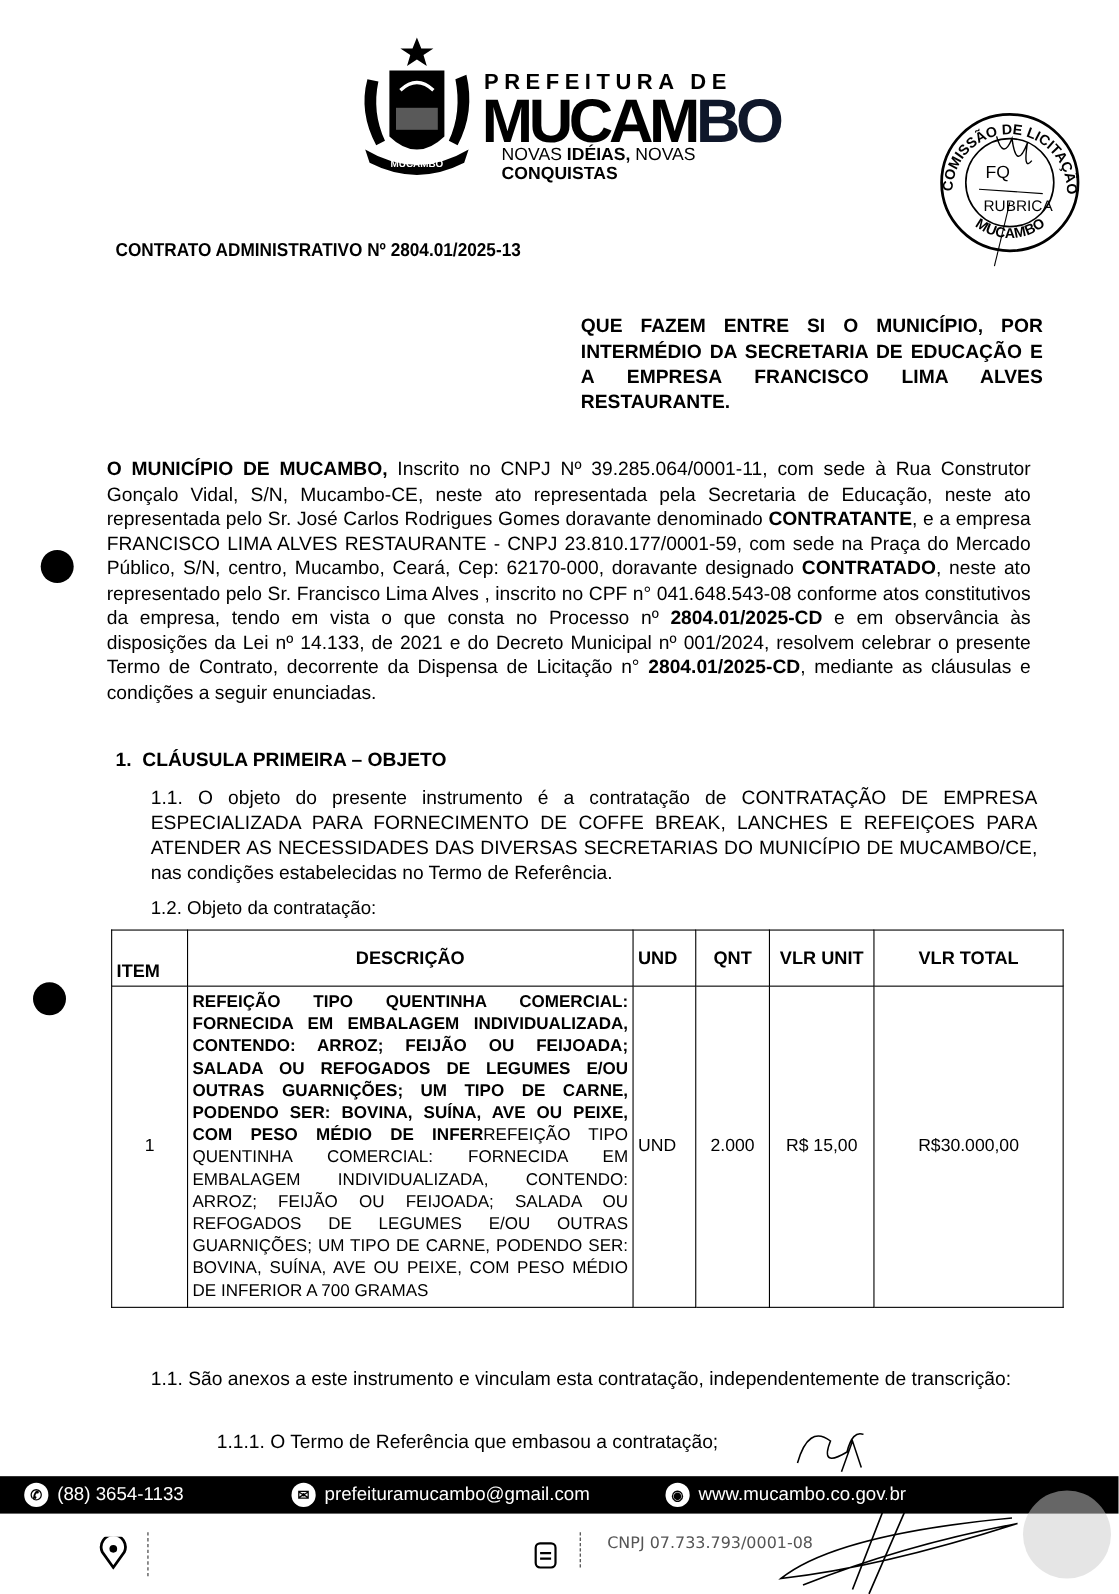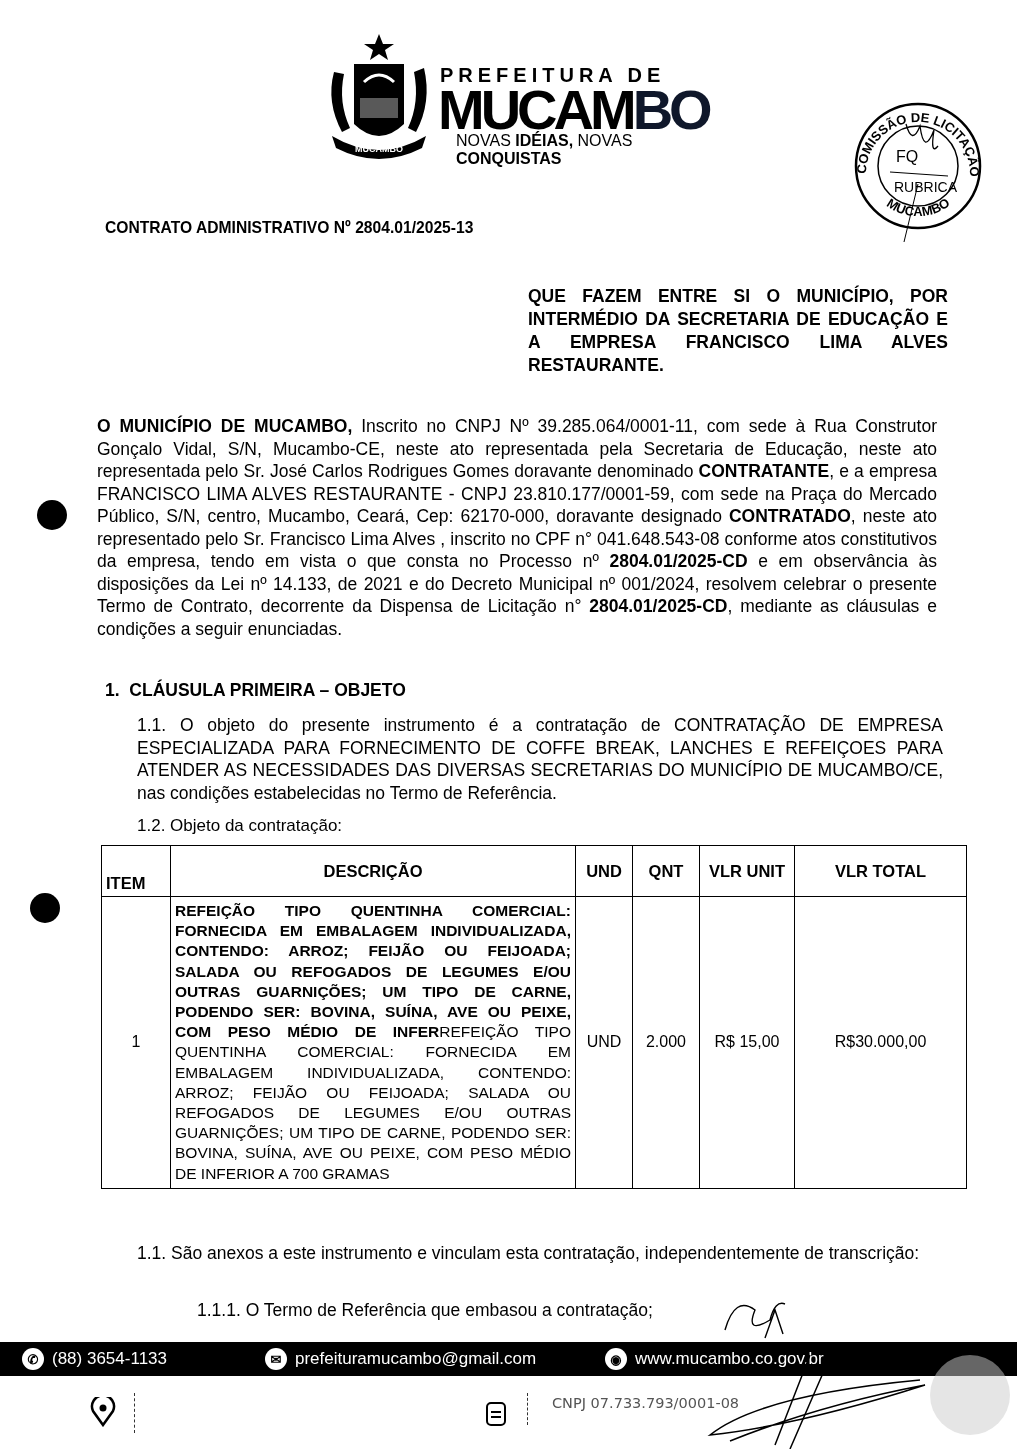--- a/index.html
+++ b/index.html
@@ -24,21 +24,21 @@
   #clause1{left:105px;top:680px;font-size:17.5px;font-weight:bold;}
   #p11{top:714px;left:137px;width:806px;}
   #p12{top:816px;left:137px;font-size:17px;}
   
   #tbl{left:101px;top:845px;width:866px;border-collapse:collapse;}
   #tbl td,#tbl th{border:1.5px solid #000;vertical-align:middle;padding:0 4px;}
   #tbl th{font-size:16.5px;font-weight:bold;height:42px;}
   #tbl .c-item{width:60px;text-align:center;}
   #tbl th.c-item{vertical-align:bottom;text-align:left;padding-bottom:3px;}
   #tbl .c-desc{width:396px;font-size:15.5px;line-height:20.2px;text-align:justify;padding:4px 4px;}
-  #tbl .c-und{width:48px;text-align:center;}
+  #tbl .c-und{width:48px;text-align:left;}
   #tbl .c-qnt{width:58px;text-align:center;}
   #tbl .c-vlu{width:86px;text-align:center;}
   #tbl .c-vlt{text-align:center;}
   #tbl td{font-size:16px;margin-left:31px;}
   .desc-bold{font-weight:bold;}
   #p-annex{top:1242px;left:137px;width:806px;}
   #p-111{top:1300px;left:197px;font-size:17.5px;}
   
   #footer-bar{left:0;top:1342px;width:1017px;height:34px;background:#000;color:#fff;}
   .fitem{position:absolute;top:6px;font-size:17px;display:flex;align-items:center;gap:8px;}

